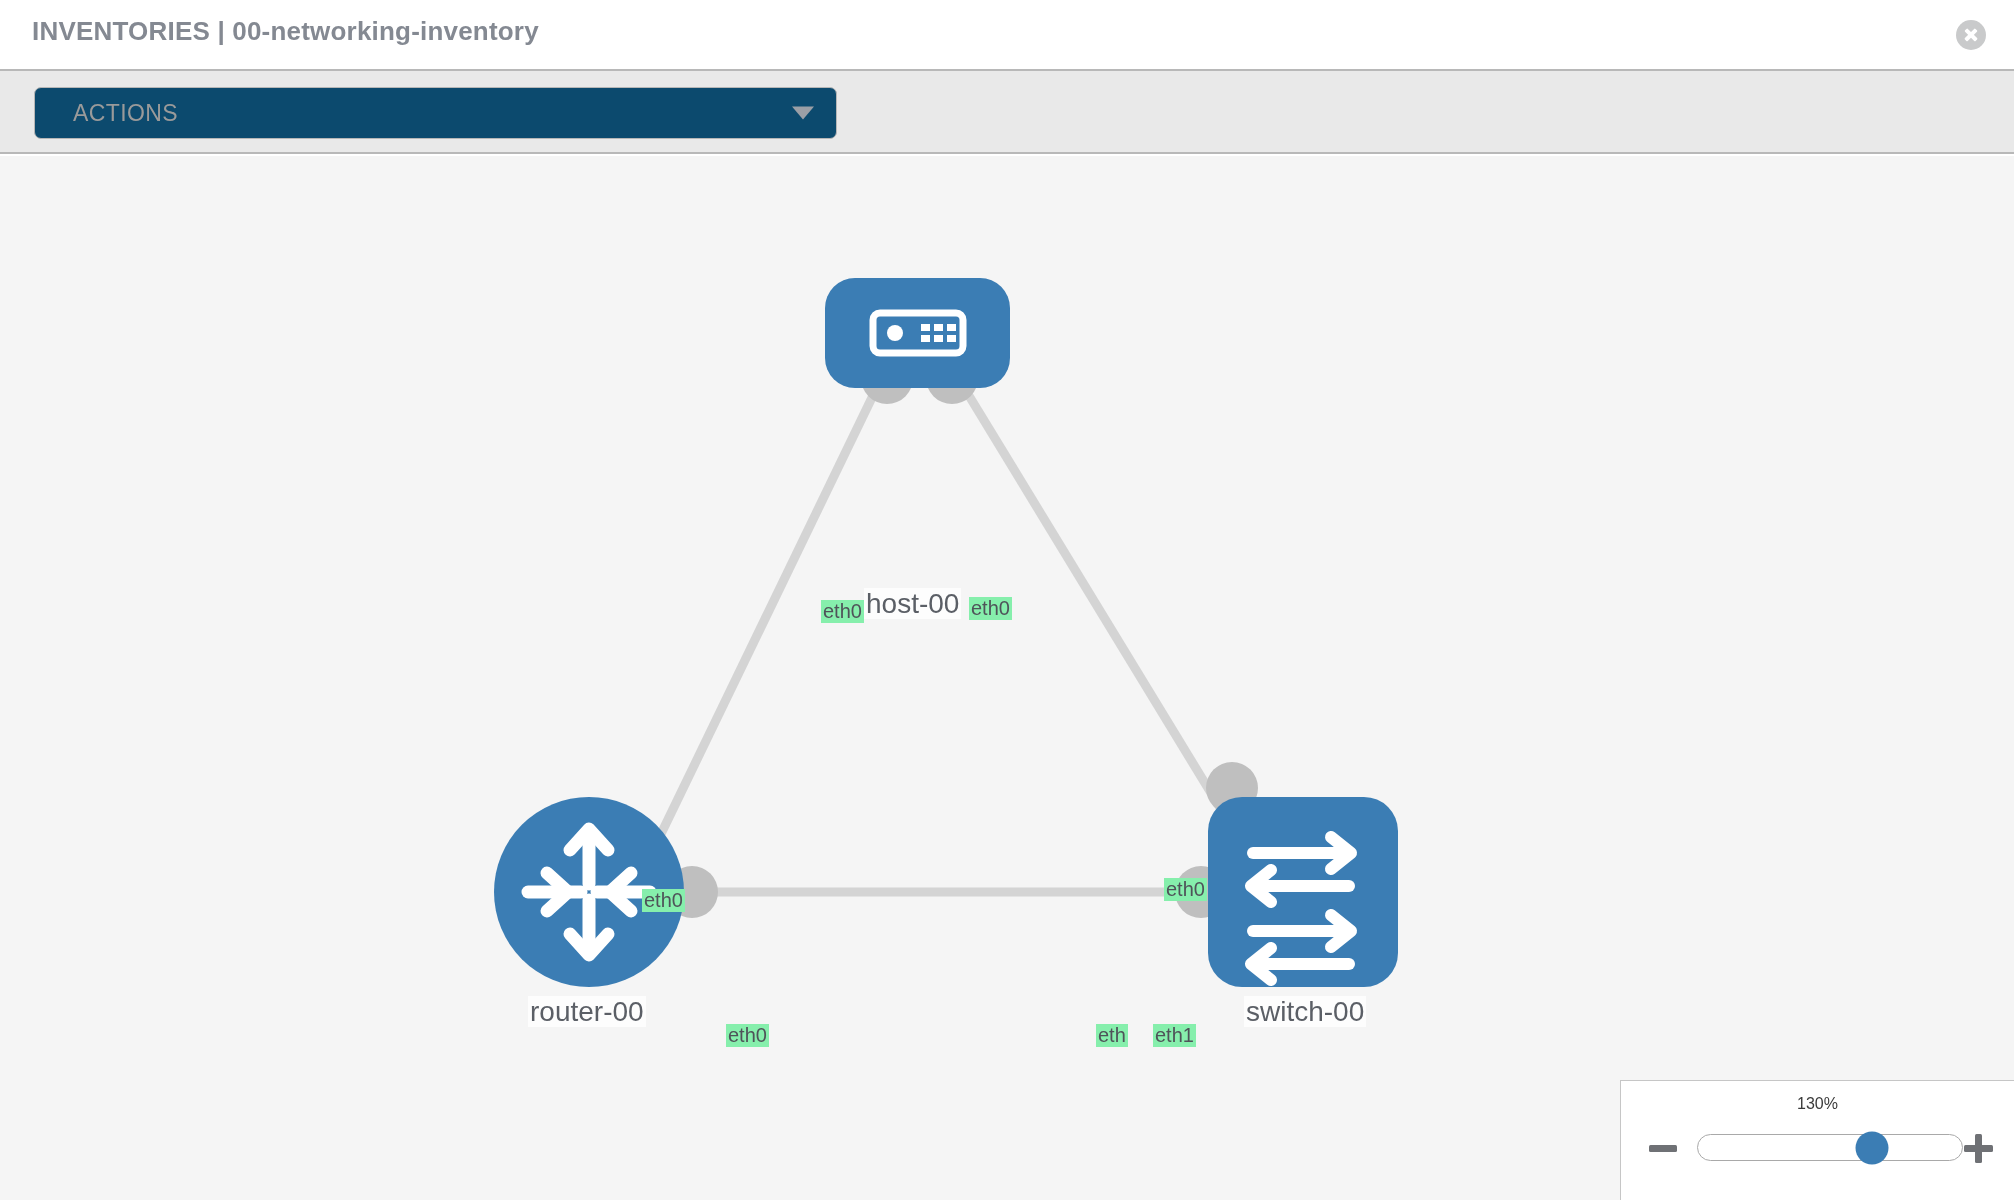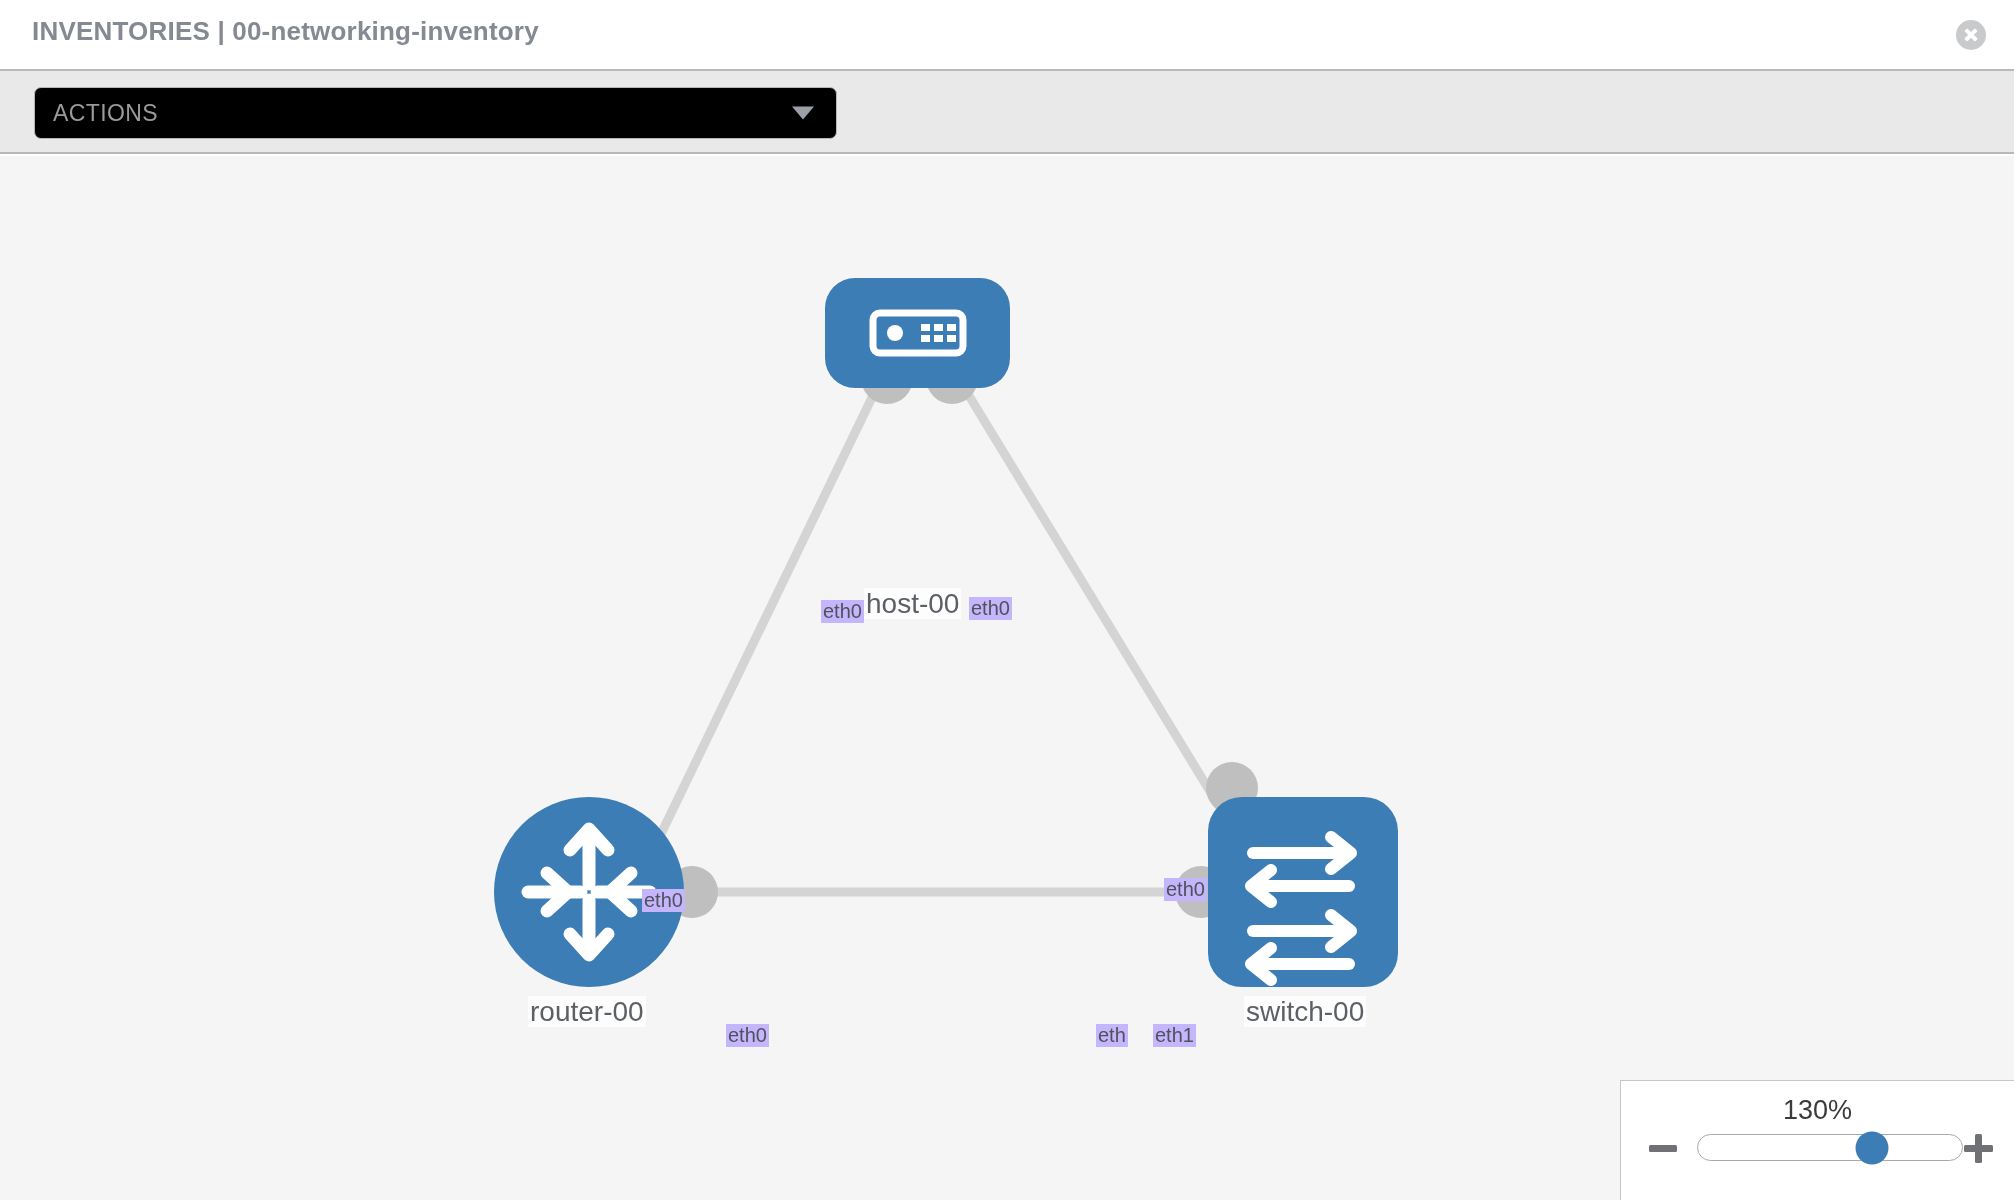--- a/index.html
+++ b/index.html
@@ -72,26 +72,27 @@
     border-top: 2px solid #b8b8b8;
     border-bottom: 2px solid #b8b8b8;
   }
 
   .actions-select {
     position: absolute;
     left: 34px;
     top: 16px;
     width: 803px;
     height: 52px;
-    background: #000000;
+    background: #0c4a6e;
     border: 1.6px solid #b7b7b7;
     border-radius: 7px;
     display: flex;
     align-items: center;
     cursor: pointer;
+    padding-left: 20px;
   }
   .actions-label {
     margin-left: 18px;
     font-size: 23px;
     color: #9a9a9a;
     letter-spacing: 0.4px;
   }
   .caret {
     position: absolute;
     right: 22px;
@@ -156,21 +157,21 @@
     color: #5b5f66;
     background: #fdfdfd;
     white-space: nowrap;
     padding: 0 2px;
     line-height: 1.12;
   }
   .iface-label {
     position: absolute;
     font-size: 20px;
     color: #4f5359;
-    background: #c4b5fd;
+    background: #86efac;
     white-space: nowrap;
     padding: 0 2px;
     line-height: 1.15;
   }
 
   
   .zoom-panel {
     position: absolute;
     left: 1620px;
     top: 1080px;
@@ -178,21 +179,21 @@
     height: 120px;
     background: #ffffff;
     border-top: 1.6px solid #c6c6c6;
     border-left: 1.6px solid #c6c6c6;
   }
   .zoom-value {
     position: absolute;
     top: 14px;
     left: 0; right: 0;
     text-align: center;
-    font-size: 27px;
+    font-size: 16px;
     color: #3b3b3b;
   }
   .zoom-minus, .zoom-plus {
     position: absolute;
     top: 50px;
     width: 34px;
     height: 34px;
     cursor: pointer;
   }
   .zoom-minus { left: 26px; }

